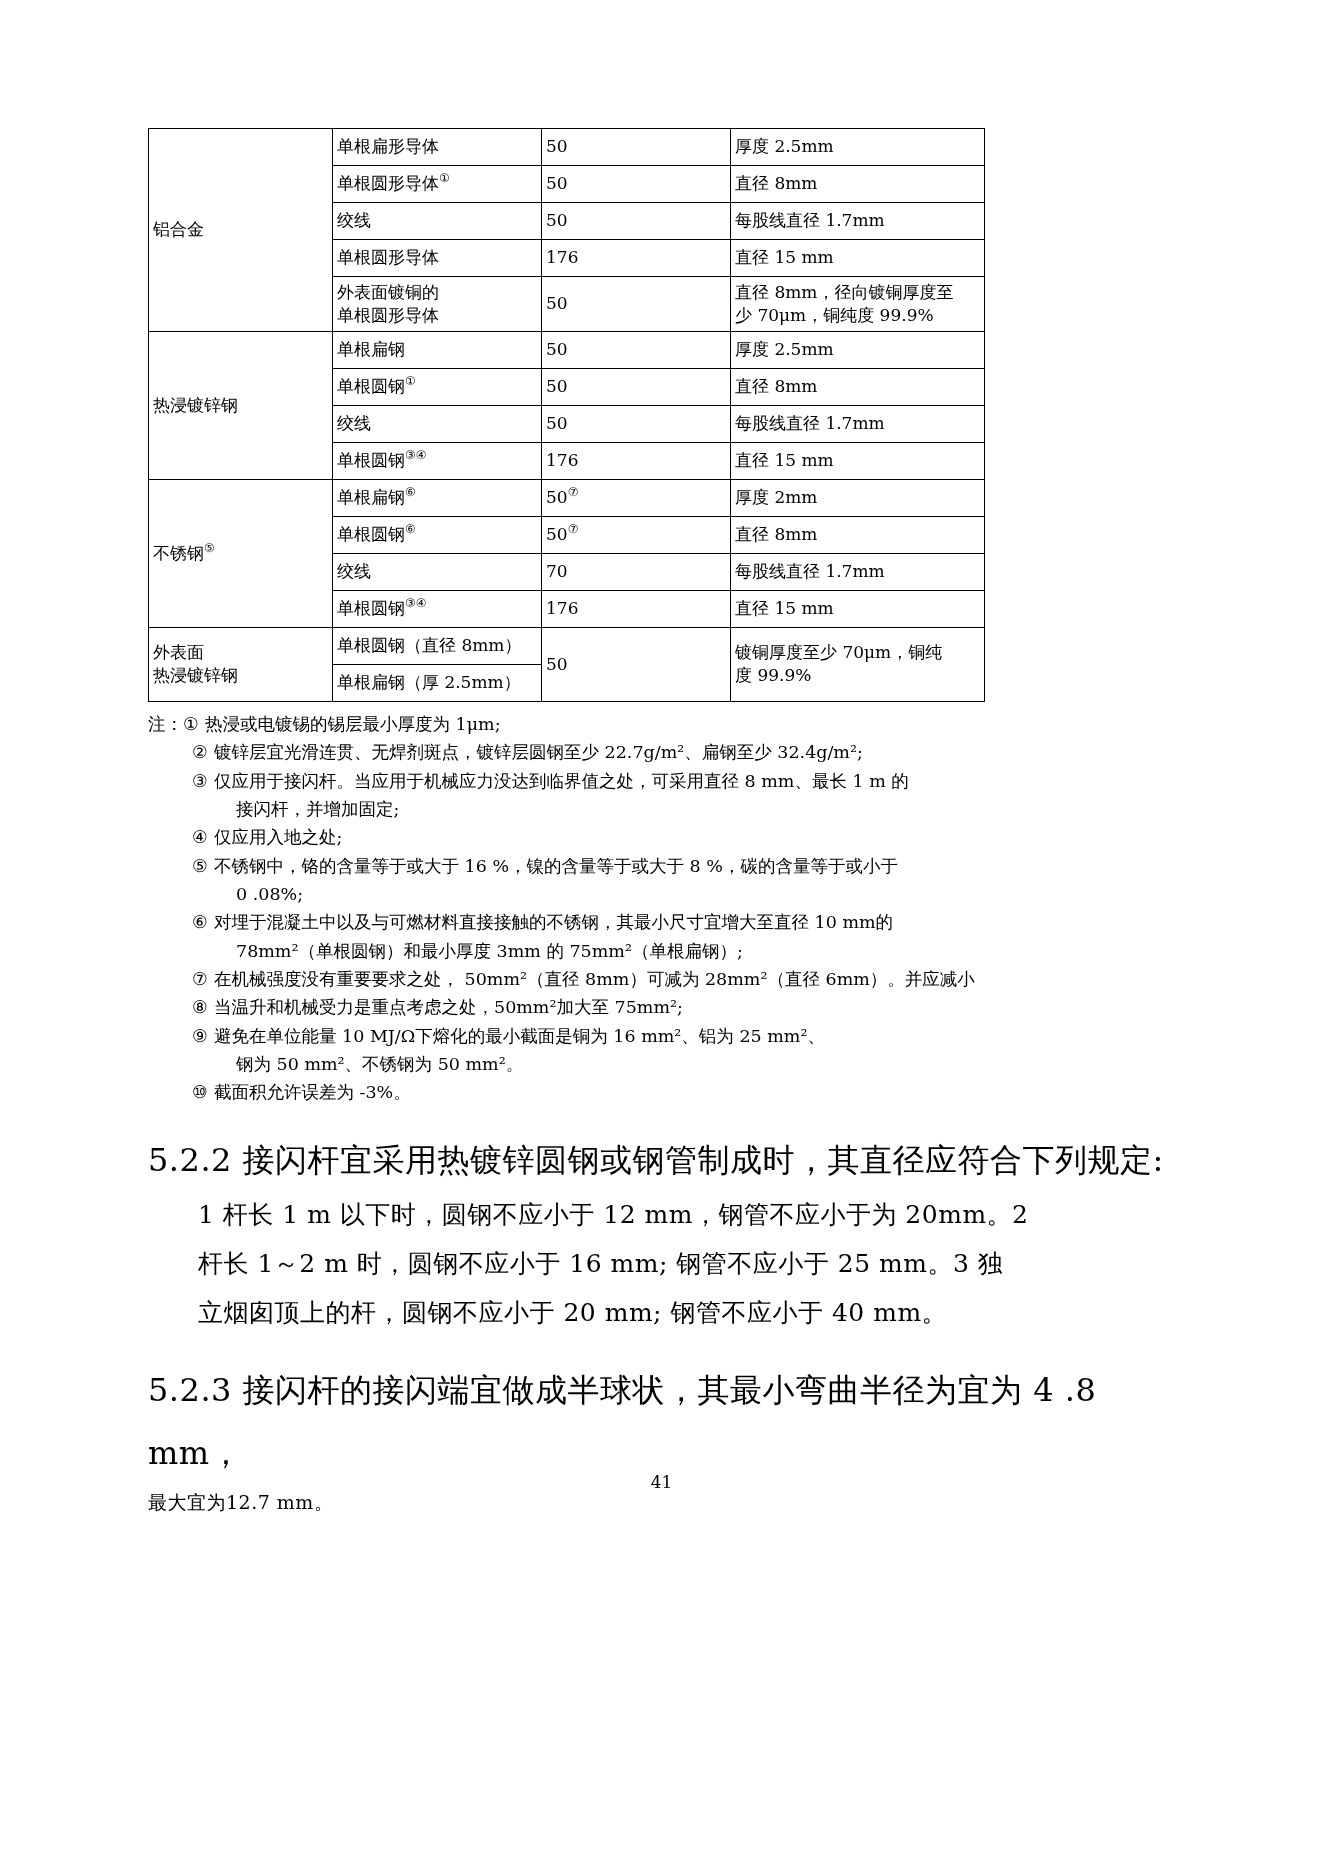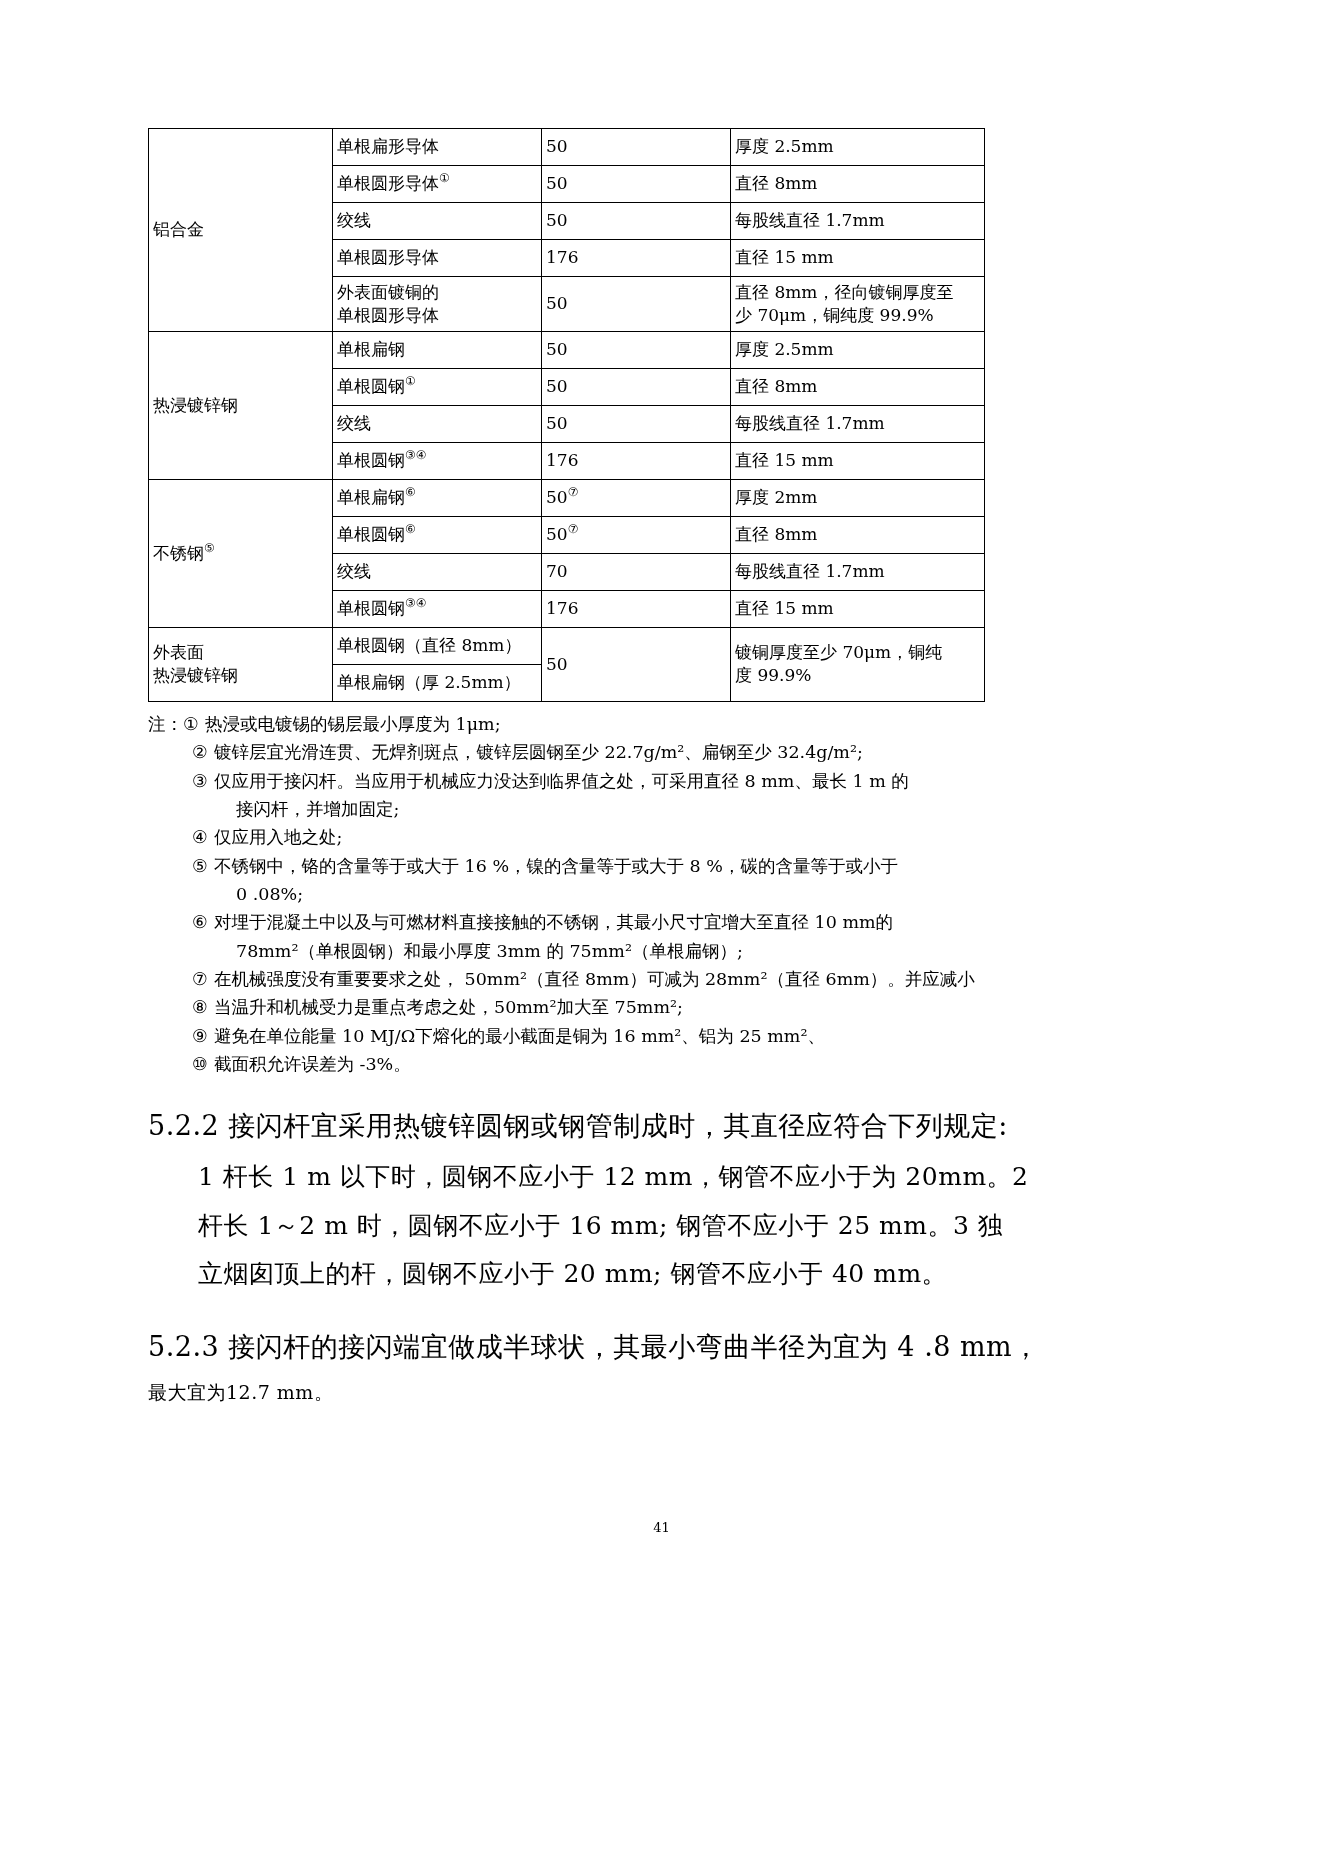--- a/index.html
+++ b/index.html
@@ -77,40 +77,39 @@
   }
   .note-first {
     text-indent: 0;
   }
   .indent1 {
     padding-left: 44px;
   }
 
   
   .para {
-    font-size: 27px;
+    font-size: 32px;
     line-height: 1.95;
     margin-top: 22px;
     letter-spacing: 0.5px;
   }
   .para-sub {
     font-size: 25px;
     line-height: 1.95;
     padding-left: 50px;
     letter-spacing: 0.5px;
   }
   .pagenum {
     position: absolute;
     left: 0;
     right: 0;
     top: 1472px;
     text-align: center;
-    font-size: 13px;
+    font-size: 17px;
     font-family: "DejaVu Serif", "Liberation Serif", serif;
-    margin-top: 48px;
   }
 </style>
 </head>
 <body>
 
 <div class="page">
   <div class="content">
 
     <table class="spec">
       <tbody>
@@ -244,20 +243,21 @@
         <span class="txt">在机械强度没有重要要求之处， 50mm²（直径 8mm）可减为 28mm²（直径 6mm）。并应减小</span>
       </div>
       <div class="note indent1">
         <span class="num">⑧</span>
         <span class="txt">当温升和机械受力是重点考虑之处，50mm²加大至 75mm²;</span>
       </div>
       <div class="note indent1">
         <span class="num">⑨</span>
         <span class="txt">避免在单位能量 10 MJ/Ω下熔化的最小截面是铜为 16 mm²、铝为 25 mm²、</span>
       </div>
+      <div class="indent1" style="padding-left:88px">钢为 50 mm²、不锈钢为 50 mm²。</div>
       <div class="note indent1">
         <span class="num">⑩</span>
         <span class="txt">截面积允许误差为 -3%。</span>
       </div>
     </div>
 
     <div class="para">5.2.2 接闪杆宜采用热镀锌圆钢或钢管制成时，其直径应符合下列规定:</div>
     <div class="para-sub">1 杆长 1 m 以下时，圆钢不应小于 12 mm，钢管不应小于为 20mm。2</div>
     <div class="para-sub">杆长 1～2 m 时，圆钢不应小于 16 mm; 钢管不应小于 25 mm。3 独</div>
     <div class="para-sub">立烟囱顶上的杆，圆钢不应小于 20 mm; 钢管不应小于 40 mm。</div>

